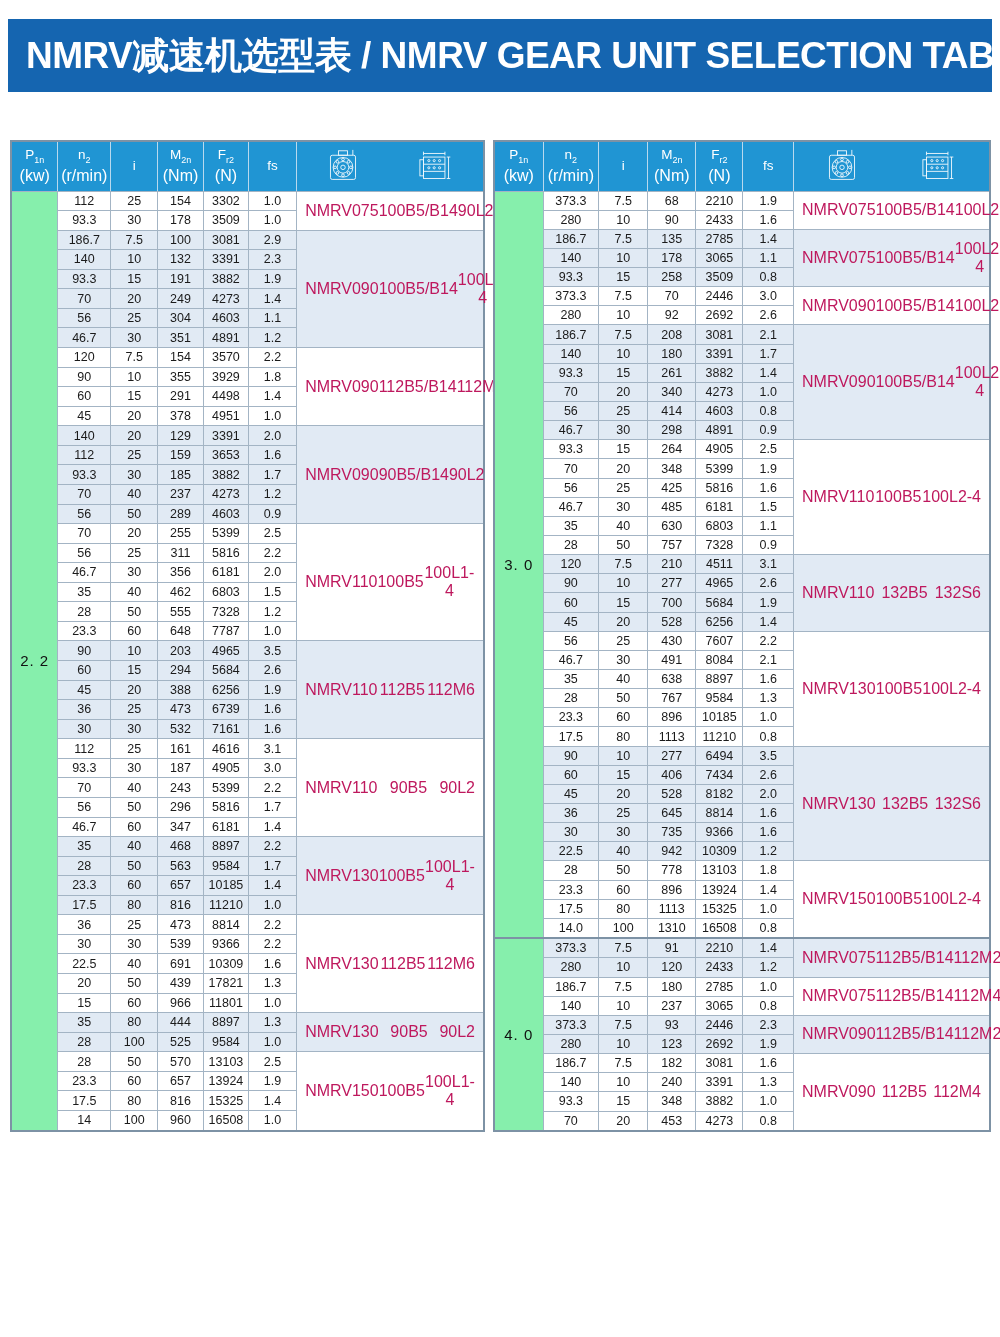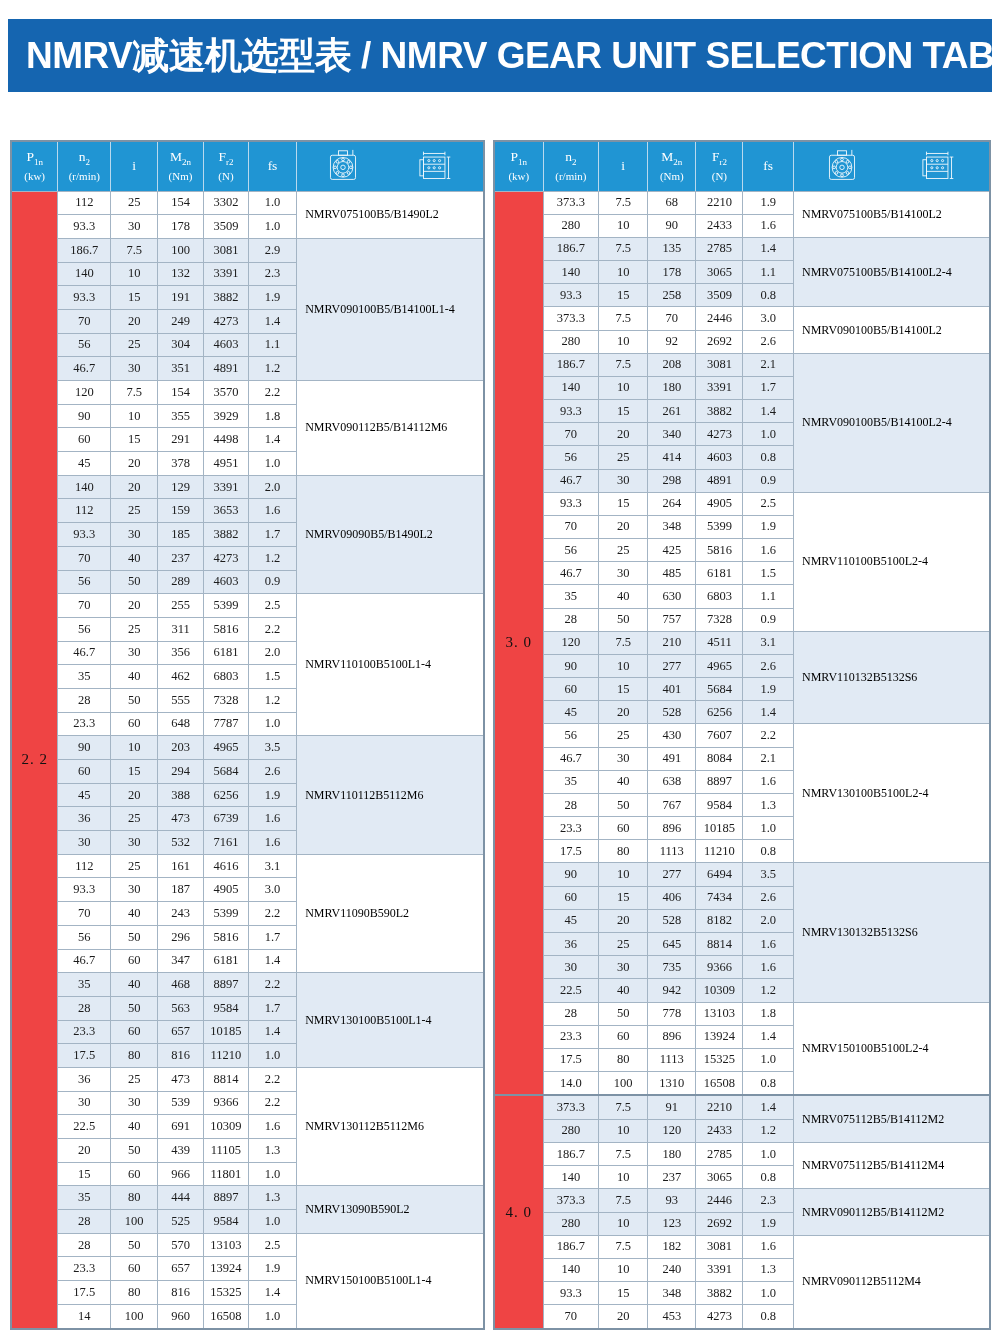--- a/index.html
+++ b/index.html
@@ -7,44 +7,44 @@
     width:1000px;height:1337px;background:#fff;position:relative;
     font-family:"Liberation Sans", sans-serif;overflow:hidden;
   }
   .banner{
     position:absolute;top:19px;left:8px;width:984px;height:73px;
     background:var(--banner-bg,#1565b0);color:#fff;
     display:flex;align-items:center;box-sizing:border-box;padding-left:18px;
     font-weight:bold;font-size:37px;letter-spacing:-0.5px;white-space:nowrap;
   }
   .tables{position:absolute;top:140px;left:10px;display:flex;gap:8px;}
-  table.sel{border-collapse:collapse;table-layout:fixed;height:1190px;border:2px solid var(--outer-border,#7d92a5);font-family:Liberation Serif, serif;}
+  table.sel{border-collapse:collapse;table-layout:fixed;height:992px;border:2px solid var(--outer-border,#7d92a5);}
   #t-left{width:475px;}
   #t-right{width:498px;}
   .sel th{
     background:var(--header-bg,#2095d3);color:var(--header-text,#fff);
     font-weight:normal;border:1px solid #b9d9ee;border-bottom:1px solid var(--border,#a3b4c4);
     padding:0;vertical-align:middle;
   }
   thead tr{height:50px;}
   .sel th .h1{font-size:13.5px;line-height:1.1;}
   .sel th sub{font-size:9px;}
-  .sel th .h2{font-size:11px;line-height:1.1;margin-top:2px;}
+  .sel th .h2{font-size:16px;line-height:1.1;margin-top:2px;}
   .sel th.model-head{border-left:1px solid var(--border,#a3b4c4);}
   .sel th.model-head .wrap{display:flex;justify-content:space-around;align-items:center;}
   .hicon{display:inline-flex;opacity:.95;}
   .sel td{
     border:1px solid var(--border,#a3b4c4);
     font-size:12.5px;color:var(--text,#1b1b1b);
     text-align:center;padding:0;background:#fff;
   }
   .sel td.tint{background:var(--row-tint,#e1eaf4);}
-  .sel td.power-cell{font-size:15px;color:#111;background:#ef4444;letter-spacing:1px;}
+  .sel td.power-cell{font-size:15px;color:#111;background:#86efac;letter-spacing:1px;}
   .sel td.model-cell{padding:0 8px;}
-  .model-wrap{display:flex;align-items:center;font-size:12px;color:#000000;}
+  .model-wrap{display:flex;justify-content:space-between;align-items:center;font-size:16px;color:#be185d;}
   tr.section-start td{border-top:2px solid var(--outer-border,#7d92a5);}
 </style>
 </head>
 <body>
 
 <div class="banner">
   <span>NMRV减速机选型表 / NMRV GEAR UNIT SELECTION TABLES</span>
 </div>
 
 <div class="tables">
@@ -469,21 +469,21 @@
             <td class="num">22.5</td>
             <td class="num">40</td>
             <td class="num">691</td>
             <td class="num">10309</td>
             <td class="num">1.6</td>
           </tr>
           <tr>
             <td class="num">20</td>
             <td class="num">50</td>
             <td class="num">439</td>
-            <td class="num">11105</td>
+            <td class="num">17821</td>
             <td class="num">1.3</td>
           </tr>
           <tr>
             <td class="num">15</td>
             <td class="num">60</td>
             <td class="num">966</td>
             <td class="num">11801</td>
             <td class="num">1.0</td>
           </tr>
           <tr>
@@ -811,21 +811,21 @@
           <tr>
             <td class="num tint">90</td>
             <td class="num tint">10</td>
             <td class="num tint">277</td>
             <td class="num tint">4965</td>
             <td class="num tint">2.6</td>
           </tr>
           <tr>
             <td class="num tint">60</td>
             <td class="num tint">15</td>
-            <td class="num tint">401</td>
+            <td class="num tint">700</td>
             <td class="num tint">5684</td>
             <td class="num tint">1.9</td>
           </tr>
           <tr>
             <td class="num tint">45</td>
             <td class="num tint">20</td>
             <td class="num tint">528</td>
             <td class="num tint">6256</td>
             <td class="num tint">1.4</td>
           </tr>

